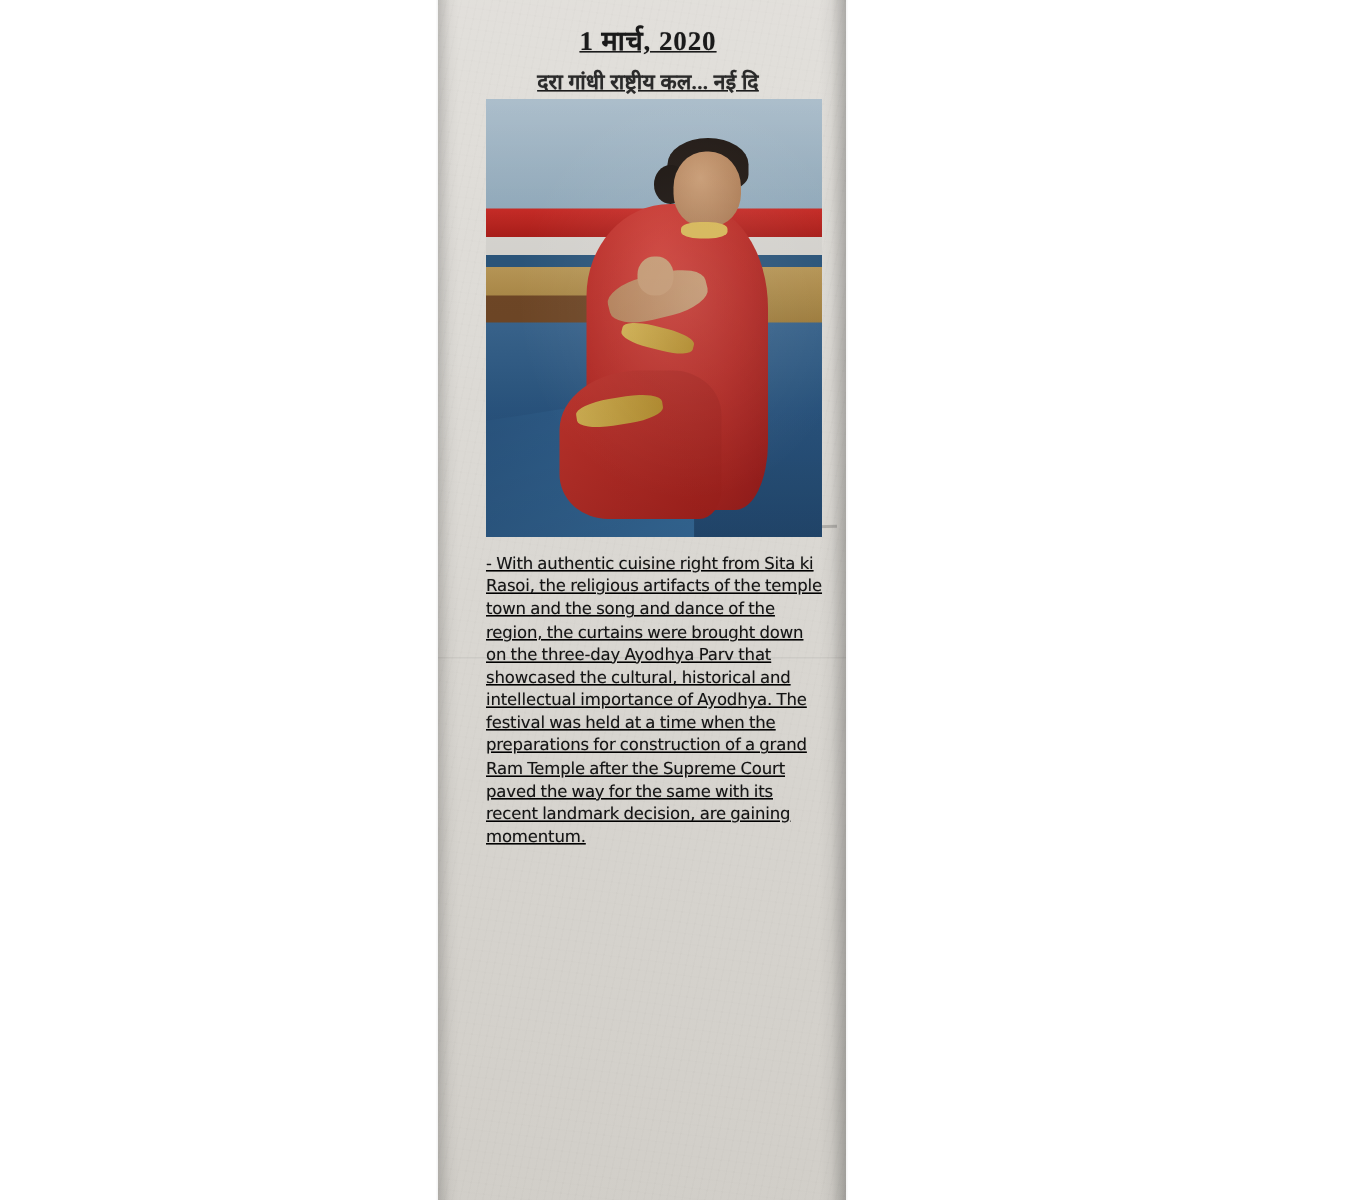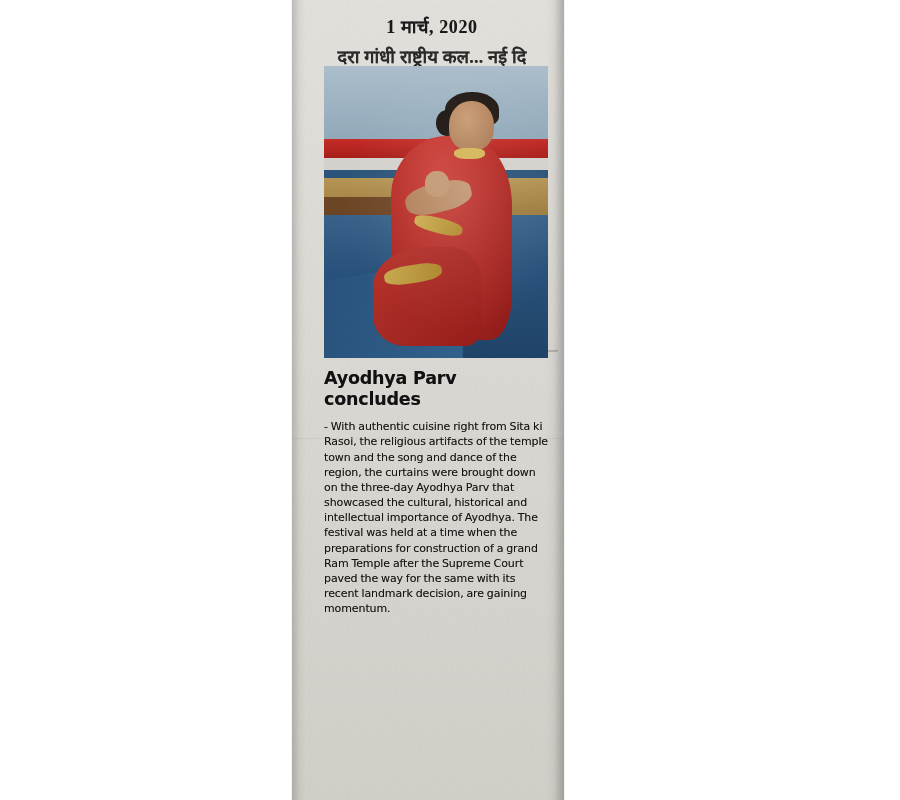--- a/index.html
+++ b/index.html
@@ -79,21 +79,21 @@
   .masthead .date-line {
     font-family: "Liberation Serif", serif;
     font-size: 18px;
     font-weight: 600;
     letter-spacing: .6px;
     color: #1a1a1a;
   }
   .masthead .hindi-line {
     margin-top: 6px;
     font-family: "Liberation Serif", serif;
-    font-size: 18px;
+    font-size: 14px;
     font-weight: 700;
     color: #2a2a2a;
     letter-spacing: .2px;
     white-space: nowrap;
     overflow: hidden;
   }
 
   
   .photo {
     position: absolute;
@@ -253,20 +253,21 @@
     font-size: 11px;
     line-height: 1.38;
     color: #141414;
     letter-spacing: -0.1px;
     text-align: left;
     word-spacing: -0.5px;
   }
   
   .article, .masthead {
     text-shadow: 0 0 0.6px rgba(0,0,0,0.35);
+    text-decoration: underline;
   }
   
   .crease-a {
     position: absolute;
     left: 252px;
     top: 350px;
     width: 14px;
     height: 2px;
     background: rgba(0,0,0,0.18);
     transform: rotate(-2deg);
@@ -313,18 +314,17 @@
       <div class="ph-arm"></div>
       <div class="ph-hand"></div>
       <div class="ph-hair"></div>
       <div class="ph-bun"></div>
       <div class="ph-head"></div>
       <div class="ph-neckless"></div>
       <div class="ph-shadow"></div>
     </div>
 
     <div class="article">
-      <div class="headline">Ayodhya Parv concludes</div>
       <div class="bodytext">- With authentic cuisine right from Sita ki Rasoi, the religious artifacts of the temple town and the song and dance of the region, the curtains were brought down on the three-day Ayodhya Parv that showcased the cultural, historical and intellectual importance of Ayodhya. The festival was held at a time when the preparations for construction of a grand Ram Temple after the Supreme Court paved the way for the same with its recent landmark decision, are gaining momentum.</div>
     </div>
   </div>
 
 </div>
 
 </body></html>

